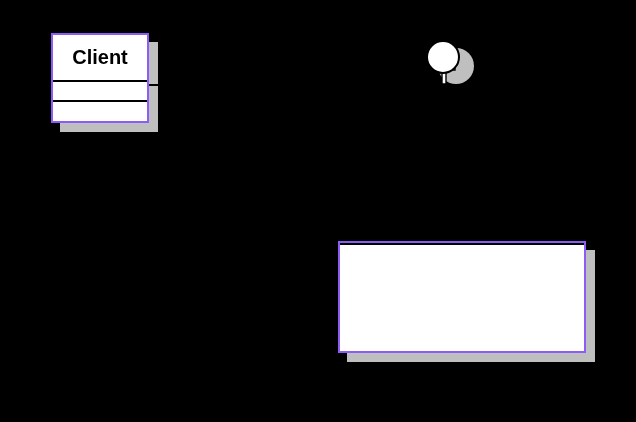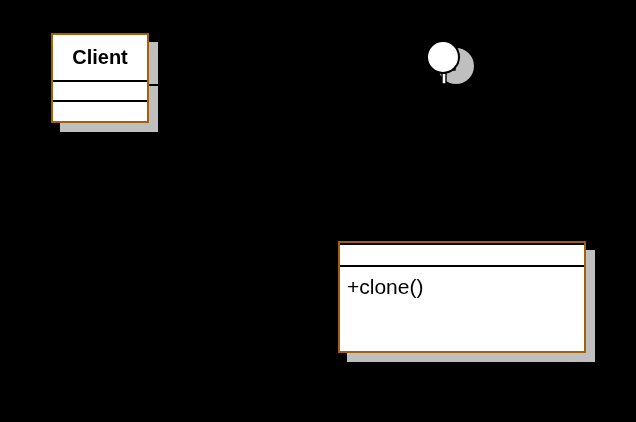--- a/index.html
+++ b/index.html
@@ -14,21 +14,21 @@
     background: #000000;
     overflow: hidden;
     font-family: "Liberation Sans", sans-serif;
   }
 
   
   .uml-class {
     position: absolute;
     box-sizing: border-box;
     background: #ffffff;
-    border: 2px solid #a16207;
+    border: 2px solid #8b5cf6;
     z-index: 3;
   }
   .uml-shadow {
     position: absolute;
     background: #bfbfbf;
     z-index: 1;
   }
   .compartment {
     box-sizing: border-box;
     background: #ffffff;
@@ -170,16 +170,15 @@
     <svg class="lolli-stem" viewBox="0 0 26 20">
       <path d="M2 2 L24 2 L24 5 L15 5 L15 19 L11 19 L11 5 L2 5 Z" fill="#ffffff" stroke="#000000" stroke-width="1.4"></path>
     </svg>
     <div class="lolli-circle"></div>
   </div>
 
   <div class="uml-shadow" id="cp-shadow"></div>
 
   <div class="uml-class" id="cp-class">
     <div class="compartment cmp-attrs divided" id="cp-attrs"></div>
-    <div class="compartment cmp-ops divided" id="cp-ops">+clone()</div>
   </div>
 
 </div>
 
 </body></html>

